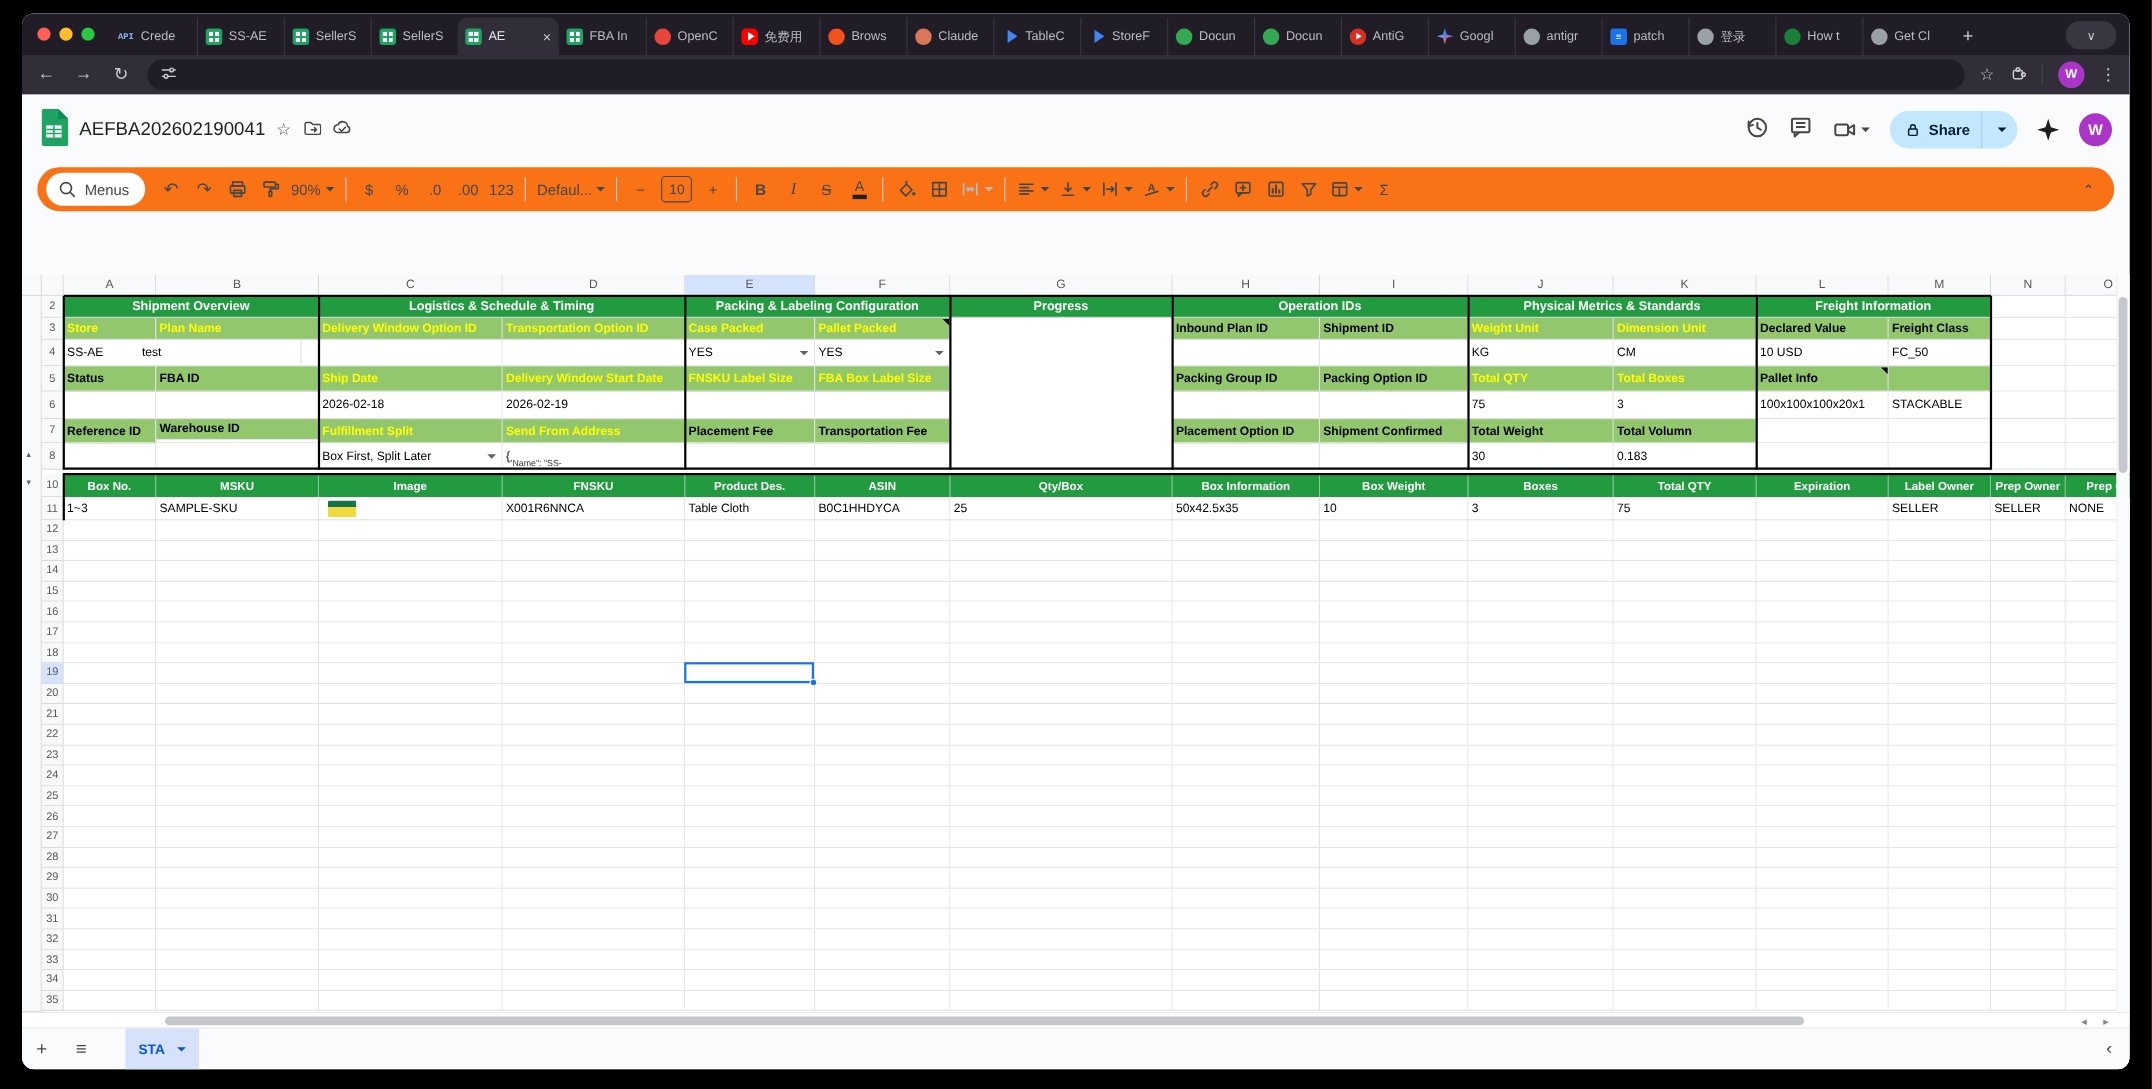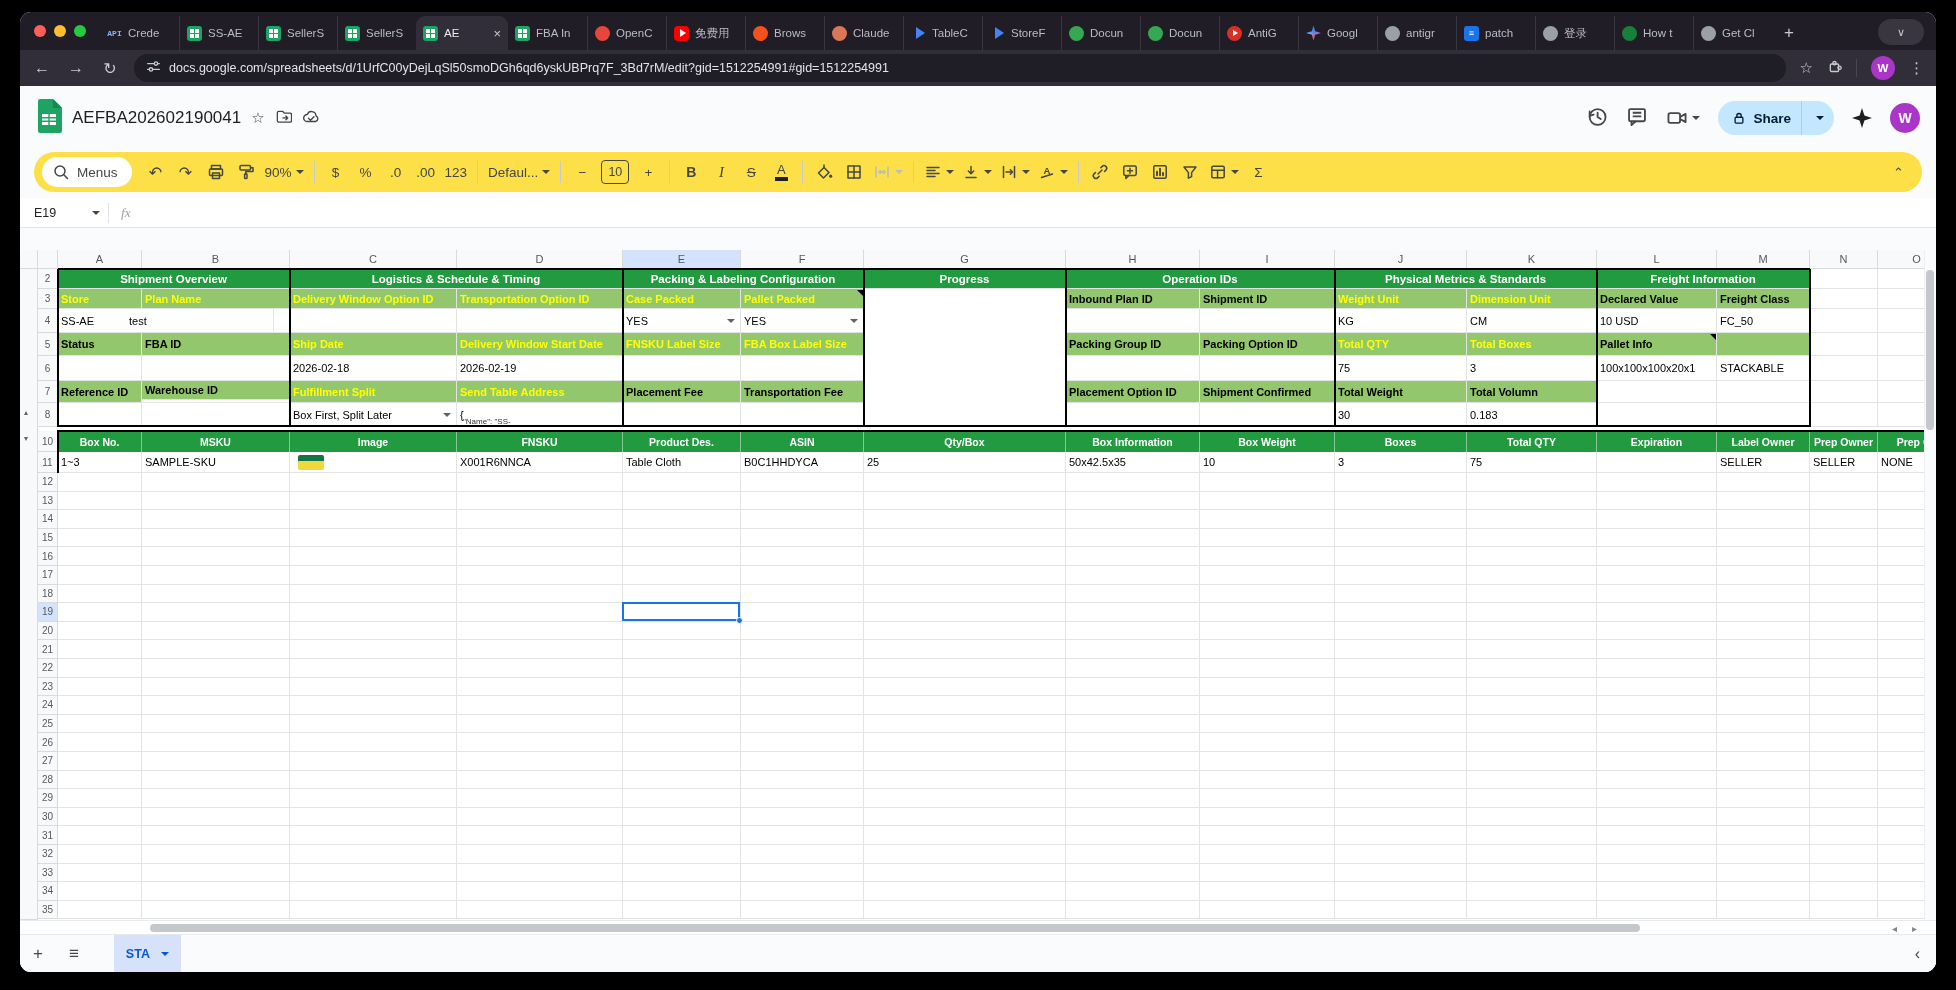--- a/index.html
+++ b/index.html
@@ -59,21 +59,21 @@
   #menubar { display:flex; }
   #menubar span { font-size:14px; color:#202124; padding:2px 8px; border-radius:4px; }
   #headright { margin-left:auto; display:flex; align-items:center; gap:18px; }
   #sharebtn { display:flex; align-items:center; background:#C2E7FF; border-radius:17px; height:34px; color:#001D35; font-size:13.5px; font-weight:bold; }
   #sharemain { display:flex; align-items:center; gap:7px; padding:0 10px 0 14px; }
   #sharedd { border-left:1px solid #A8CEEC; padding:0 10px; height:100%; display:flex; align-items:center; }
   #sparkle { width:20px; height:20px; background:#1F1F1F; clip-path:polygon(50% 0,62% 38%,100% 50%,62% 62%,50% 100%,38% 62%,0 50%,38% 38%); }
   #appavatar { width:30px; height:30px; border-radius:50%; background:#AB35C9; color:#fff; font-size:14px; font-weight:bold; display:flex; align-items:center; justify-content:center; }
 
   
-  #toolbar { position:absolute; left:14px; top:66px; width:1888px; height:40px; background:#fde047; border-radius:20px; display:flex; align-items:center; padding:0 8px; gap:2px; }
+  #toolbar { position:absolute; left:14px; top:66px; width:1888px; height:40px; background:#f97316; border-radius:20px; display:flex; align-items:center; padding:0 8px; gap:2px; }
   .tbtn { height:28px; min-width:28px; border-radius:5px; display:flex; align-items:center; justify-content:center; color:#444746; font-size:13.5px; padding:0 3px; flex:none; }
   .tsep { width:1px; height:22px; background:#C7CBD1; margin:0 5px; flex:none; }
   .dd { width:0; height:0; border-left:4px solid transparent; border-right:4px solid transparent; border-top:4.5px solid #444746; margin-left:4px; }
   .dd.dis { border-top-color:#B8BCC2; }
   #menuspill { background:#fff; border-radius:15px; height:30px; display:flex; align-items:center; gap:7px; padding:0 14px 0 10px; font-size:13.5px; color:#444746; margin-right:8px; }
   .glyph { font-size:16px; }
   #fsbox { width:28px; height:24px; border:1.5px solid #444746; border-radius:4px; display:flex; align-items:center; justify-content:center; font-size:12.5px; color:#444746; margin:0 3px; }
   .boldb { font-weight:bold; font-size:14px; }
   .italb { font-style:italic; font-family:"Liberation Serif",serif; font-size:15px; }
   .strikeb { text-decoration:line-through; font-size:13.5px; }
@@ -226,21 +226,20 @@
     <span class="navico">→</span>
     <span class="navico">↻</span>
     <div id="omnibox">
       <span>
         <svg width="15" height="15" viewBox="0 0 18 18" fill="none" stroke="#C7CACF" stroke-width="1.6" stroke-linecap="round">
             <path d="M2 5.5h8 M14.5 5.5H16 M2 12.5h2 M8.5 12.5H16"></path>
             <circle cx="12" cy="5.5" r="2"></circle>
             <circle cx="6" cy="12.5" r="2"></circle>
           </svg>
       </span>
-      <span>docs.google.com/spreadsheets/d/1UrfC00yDejLqSl50smoDGh6qd6yskUBPrq7F_3Bd7rM/edit?gid=1512254991#gid=1512254991</span>
     </div>
     <span class="rightico">☆</span>
     <span class="rightico">
       <svg width="15" height="15" viewBox="0 0 18 18" fill="none" stroke="#C7CACF" stroke-width="1.6">
           <rect x="4" y="6" width="10" height="9" rx="1.5"></rect>
           <circle cx="9" cy="5" r="2"></circle>
           <circle cx="15" cy="10.5" r="2"></circle>
         </svg>
     </span>
     <span class="vdiv"></span>
@@ -462,28 +461,20 @@
             <path d="M2.8 7.2h12.4 M8.6 7.2v7.6"></path>
           </svg>
           <span class="dd"></span>
         </div>
         <div class="tbtn">
           <span>Σ</span>
         </div>
         <div id="tbcollapse">⌃</div>
       </div>
 
-    <div id="fxbar">
-      <div id="namebox">
-        <span>E19</span>
-        <span class="dd"></span>
-      </div>
-      <div id="fxdiv"></div>
-      <span id="fxlabel">fx</span>
-    </div>
 
     <div id="gridwrap">
         <div class="gutter" style="left: 0px; top: 0px; width: 18px; height: 670px;"></div>
         <div class="corner" style="left: 18px; top: 0px; width: 20px; height: 19px;"></div>
         <div class="corner" style="left: 0px; top: 0px; width: 18px; height: 19px;"></div>
         <div class="colhead" style="left: 38px; top: 0px; width: 84px; height: 19px;">A</div>
         <div class="colhead" style="left: 122px; top: 0px; width: 148px; height: 19px;">B</div>
         <div class="colhead" style="left: 270px; top: 0px; width: 167px; height: 19px;">C</div>
         <div class="colhead" style="left: 437px; top: 0px; width: 166px; height: 19px;">D</div>
         <div class="colhead selhead" style="left: 603px; top: 0px; width: 118px; height: 19px;">E</div>
@@ -1071,21 +1062,21 @@
         <div class="cell c-green" style="left: 1697px; top: 83px; width: 93px; height: 23px;"></div>
         <div class="cell " style="left: 270px; top: 106px; width: 167px; height: 25px;">2026-02-18</div>
         <div class="cell " style="left: 437px; top: 106px; width: 166px; height: 25px;">2026-02-19</div>
         <div class="cell " style="left: 1315px; top: 106px; width: 132px; height: 25px;">75</div>
         <div class="cell " style="left: 1447px; top: 106px; width: 130px; height: 25px;">3</div>
         <div class="cell " style="left: 1577px; top: 106px; width: 120px; height: 25px;">100x100x100x20x1</div>
         <div class="cell " style="left: 1697px; top: 106px; width: 93px; height: 25px;">STACKABLE</div>
         <div class="cell c-lb" style="left: 38px; top: 131px; width: 84px; height: 22px;">Reference ID</div>
         <div class="cell c-lb" style="left: 122px; top: 131px; width: 148px; height: 19px;">Warehouse ID</div>
         <div class="cell c-ly" style="left: 270px; top: 131px; width: 167px; height: 22px;">Fulfillment Split</div>
-        <div class="cell c-ly" style="left: 437px; top: 131px; width: 166px; height: 22px;">Send Table Address</div>
+        <div class="cell c-ly" style="left: 437px; top: 131px; width: 166px; height: 22px;">Send From Address</div>
         <div class="cell c-lb" style="left: 603px; top: 131px; width: 118px; height: 22px;">Placement Fee</div>
         <div class="cell c-lb" style="left: 721px; top: 131px; width: 123px; height: 22px;">Transportation Fee</div>
         <div class="cell c-lb" style="left: 1046px; top: 131px; width: 134px; height: 22px;">Placement Option ID</div>
         <div class="cell c-lb" style="left: 1180px; top: 131px; width: 135px; height: 22px;">Shipment Confirmed</div>
         <div class="cell c-lb" style="left: 1315px; top: 131px; width: 132px; height: 22px;">Total Weight</div>
         <div class="cell c-lb" style="left: 1447px; top: 131px; width: 130px; height: 22px;">Total Volumn</div>
         <div class="cell " style="left: 270px; top: 153px; width: 167px; height: 24px;">Box First, Split Later</div>
         <div class="cellddarrow" style="right: 5px; top: 163px; left: 423px;"></div>
         <div class="cell " style="left: 437px; top: 153px; width: 166px; height: 24px;">{<div class="json2" style="left: 6px; top: 14px;">"Name": "SS-</div></div>
         <div class="cell " style="left: 1315px; top: 153px; width: 132px; height: 24px;">30</div>

